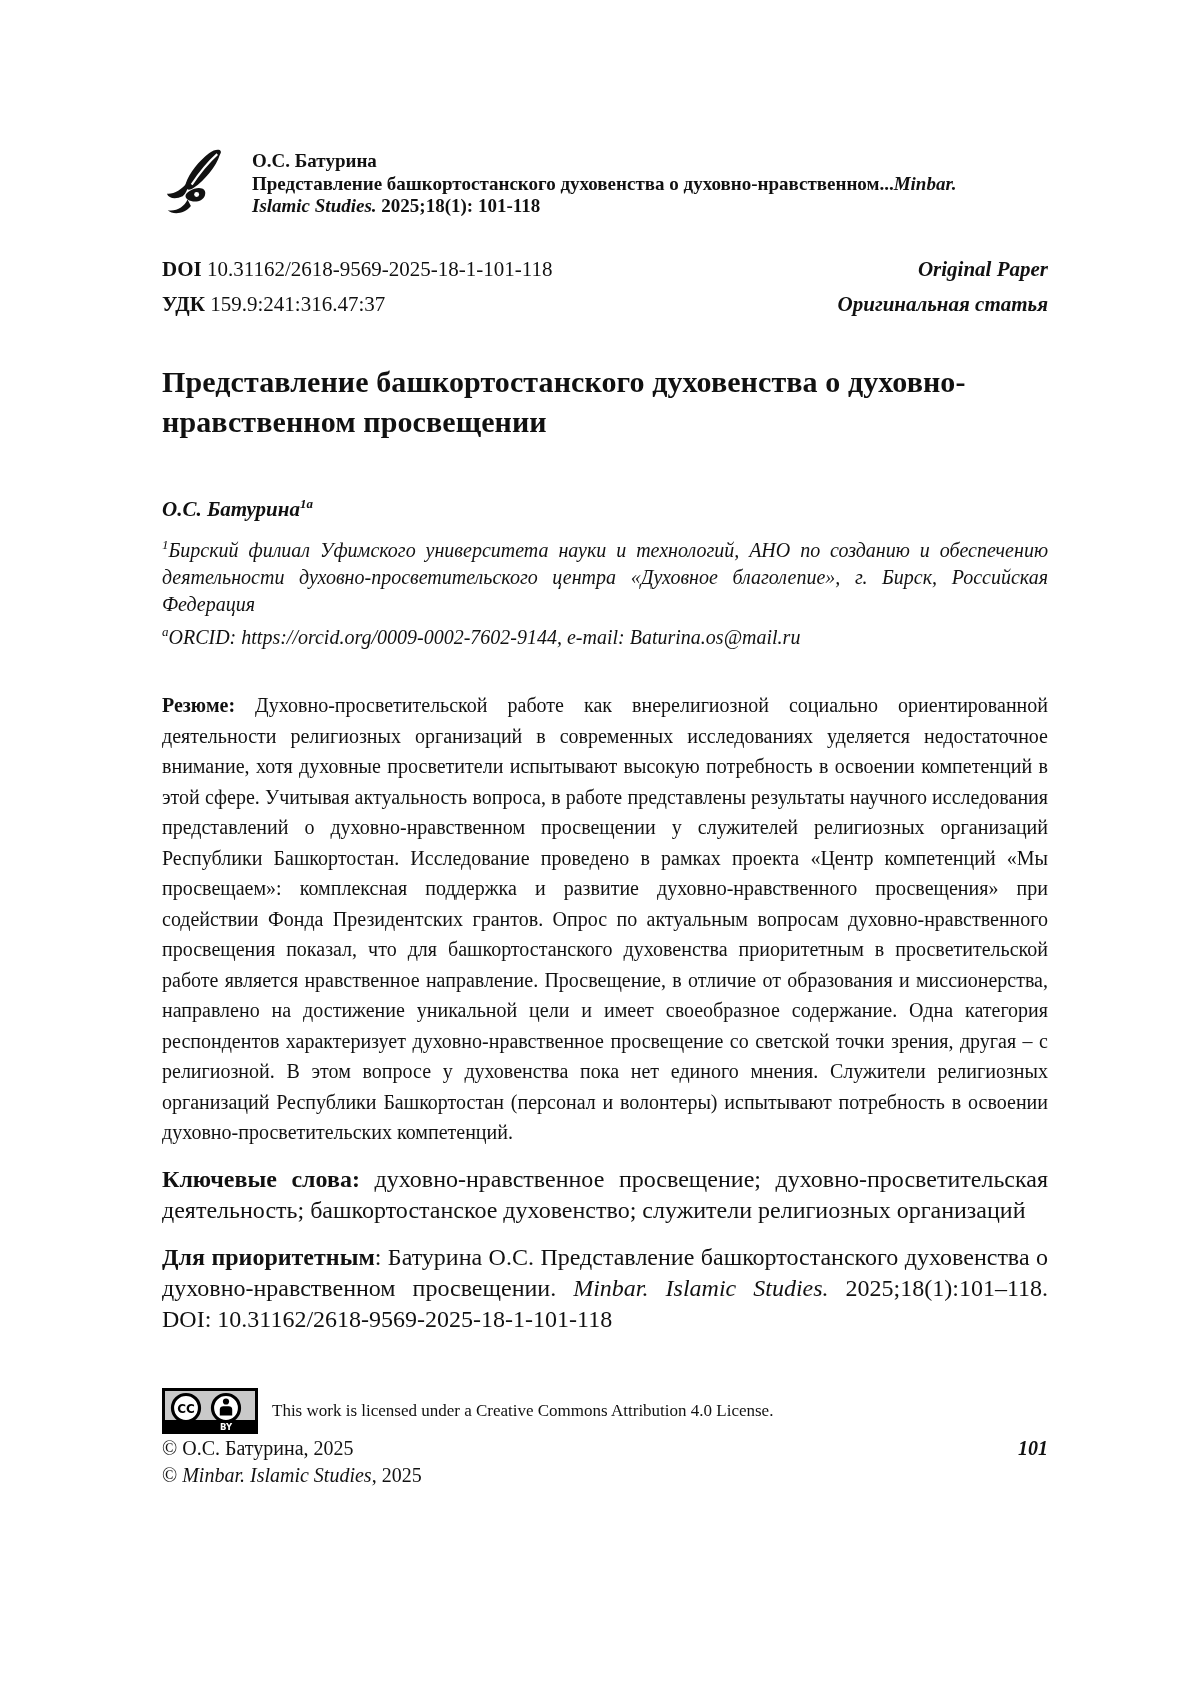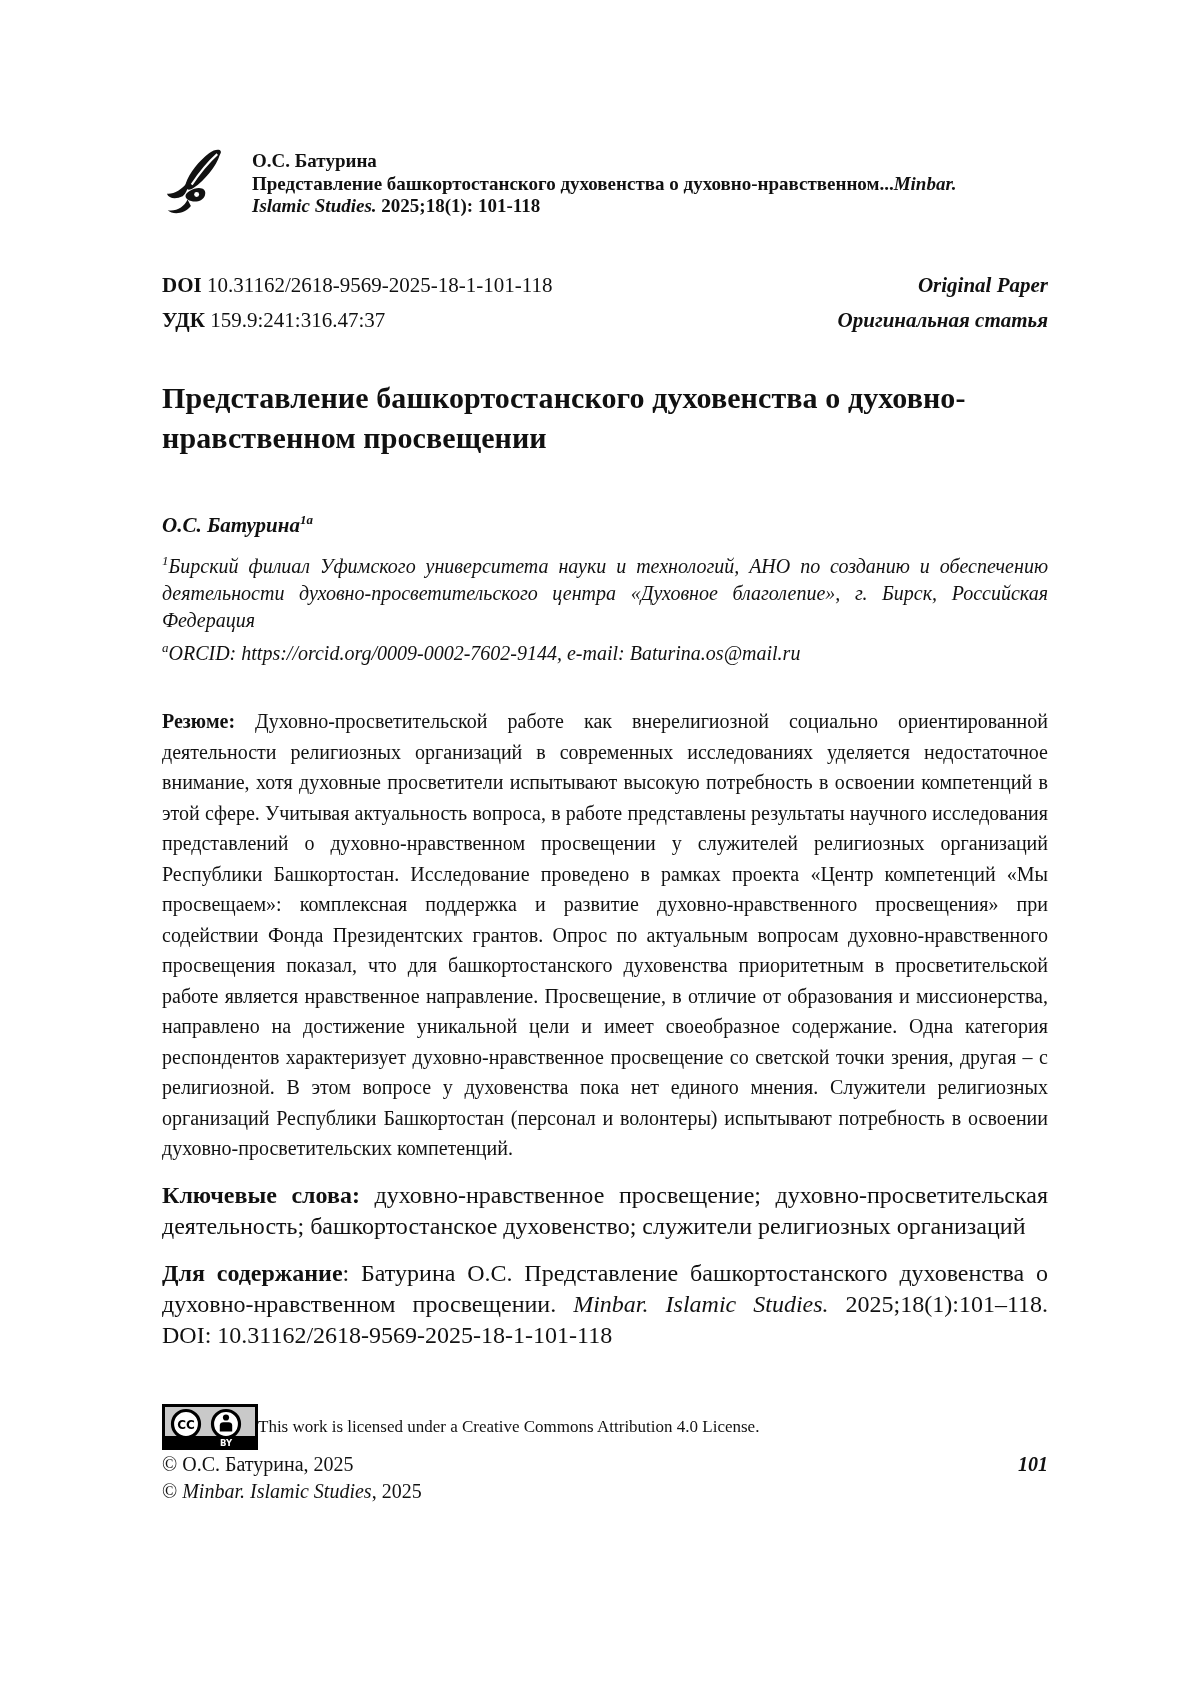--- a/index.html
+++ b/index.html
@@ -34,21 +34,21 @@
   }
   .logo-wrap svg { width: 66px; height: 78px; display: block; }
   .rh-text {
     font-size: 19px;
     font-weight: bold;
     line-height: 22.5px;
     white-space: nowrap;
   }
   .rh-italic { font-style: italic; }
   
-  .meta { margin-top: 46px; font-size: 21px; }
+  .meta { margin-top: 30px; font-size: 21px; }
   .meta-row { display: flex; justify-content: space-between; line-height: 35px; }
   .meta-label { font-weight: bold; }
   .meta-type { font-weight: bold; font-style: italic; }
   
   .article-title {
     margin: 40px 0 0 0;
     font-size: 30px;
     line-height: 40px;
     font-weight: bold;
     letter-spacing: 0.1px;
@@ -89,20 +89,21 @@
     font-size: 24px;
     line-height: 31px;
     text-align: justify;
   }
   .para-label { font-weight: bold; }
   .citation .cite-italic { font-style: italic; }
   
   .license {
     display: flex;
     align-items: center;
+    gap: 14px;
     margin-top: 52px;
   }
   .cc-badge { flex: 0 0 auto; }
   .cc-badge svg { display: block; width: 96px; height: 48px; }
   .license-text { font-size: 17px; line-height: 25px; }
   
   .page-footer {
     display: flex;
     justify-content: space-between;
     align-items: flex-start;
@@ -151,21 +152,21 @@
   <section class="author-block">
     <p class="author-name"><span>О.С. Батурина</span><sup>1a</sup></p>
     <p class="affiliation"><sup>1</sup><span>Бирский филиал Уфимского университета науки и технологий, АНО по созданию и обеспечению деятельности духовно-просветительского центра «Духовное благолепие», г. Бирск, Российская Федерация</span></p>
     <p class="orcid-line"><sup>a</sup><span>ORCID: https://orcid.org/0009-0002-7602-9144, e-mail: Baturina.os@mail.ru</span></p>
   </section>
 
   <p class="abstract"><span class="para-label">Резюме:</span> <span>Духовно-просветительской работе как внерелигиозной социально ориентированной деятельности религиозных организаций в современных исследованиях уделяется недостаточное внимание, хотя духовные просветители испытывают высокую потребность в освоении компетенций в этой сфере. Учитывая актуальность вопроса, в работе представлены результаты научного исследования представлений о духовно-нравственном просвещении у служителей религиозных организаций Республики Башкортостан. Исследование проведено в рамках проекта «Центр компетенций «Мы просвещаем»: комплексная поддержка и развитие духовно-нравственного просвещения» при содействии Фонда Президентских грантов. Опрос по актуальным вопросам духовно-нравственного просвещения показал, что для башкортостанского духовенства приоритетным в просветительской работе является нравственное направление. Просвещение, в отличие от образования и миссионерства, направлено на достижение уникальной цели и имеет своеобразное содержание. Одна категория респондентов характеризует духовно-нравственное просвещение со светской точки зрения, другая – с религиозной. В этом вопросе у духовенства пока нет единого мнения. Служители религиозных организаций Республики Башкортостан (персонал и волонтеры) испытывают потребность в освоении духовно-просветительских компетенций.</span></p>
 
   <p class="keywords"><span class="para-label">Ключевые слова:</span> <span>духовно-нравственное просвещение; духовно-просветительская деятельность; башкортостанское духовенство; служители религиозных организаций</span></p>
 
-  <p class="citation"><span class="para-label">Для содержание</span><span>: Батурина О.С. Представление башкортостанского духовенства о духовно-нравственном просвещении. </span><span class="cite-italic">Minbar. Islamic Studies.</span><span> 2025;18(1):101–118. DOI: 10.31162/2618-9569-2025-18-1-101-118</span></p>
+  <p class="citation"><span class="para-label">Для приоритетным</span><span>: Батурина О.С. Представление башкортостанского духовенства о духовно-нравственном просвещении. </span><span class="cite-italic">Minbar. Islamic Studies.</span><span> 2025;18(1):101–118. DOI: 10.31162/2618-9569-2025-18-1-101-118</span></p>
 
   <div class="license">
     <div class="cc-badge">
       <svg viewBox="0 0 96 46" xmlns="http://www.w3.org/2000/svg" aria-hidden="true">
         <rect x="1.5" y="1.5" width="93" height="43" fill="#c9c9c9" stroke="#000" stroke-width="3"></rect>
         <rect x="3" y="32" width="90" height="11" fill="#000"></rect>
         <circle cx="24" cy="20" r="13.5" fill="#fff" stroke="#000" stroke-width="3.2"></circle>
         <text x="24" y="24.5" text-anchor="middle" font-family="DejaVu Sans, sans-serif" font-size="12" font-weight="bold" fill="#000">CC</text>
         <circle cx="64" cy="20" r="13.5" fill="#fff" stroke="#000" stroke-width="3.2"></circle>
         <circle cx="64" cy="13.5" r="3.1" fill="#000"></circle>

